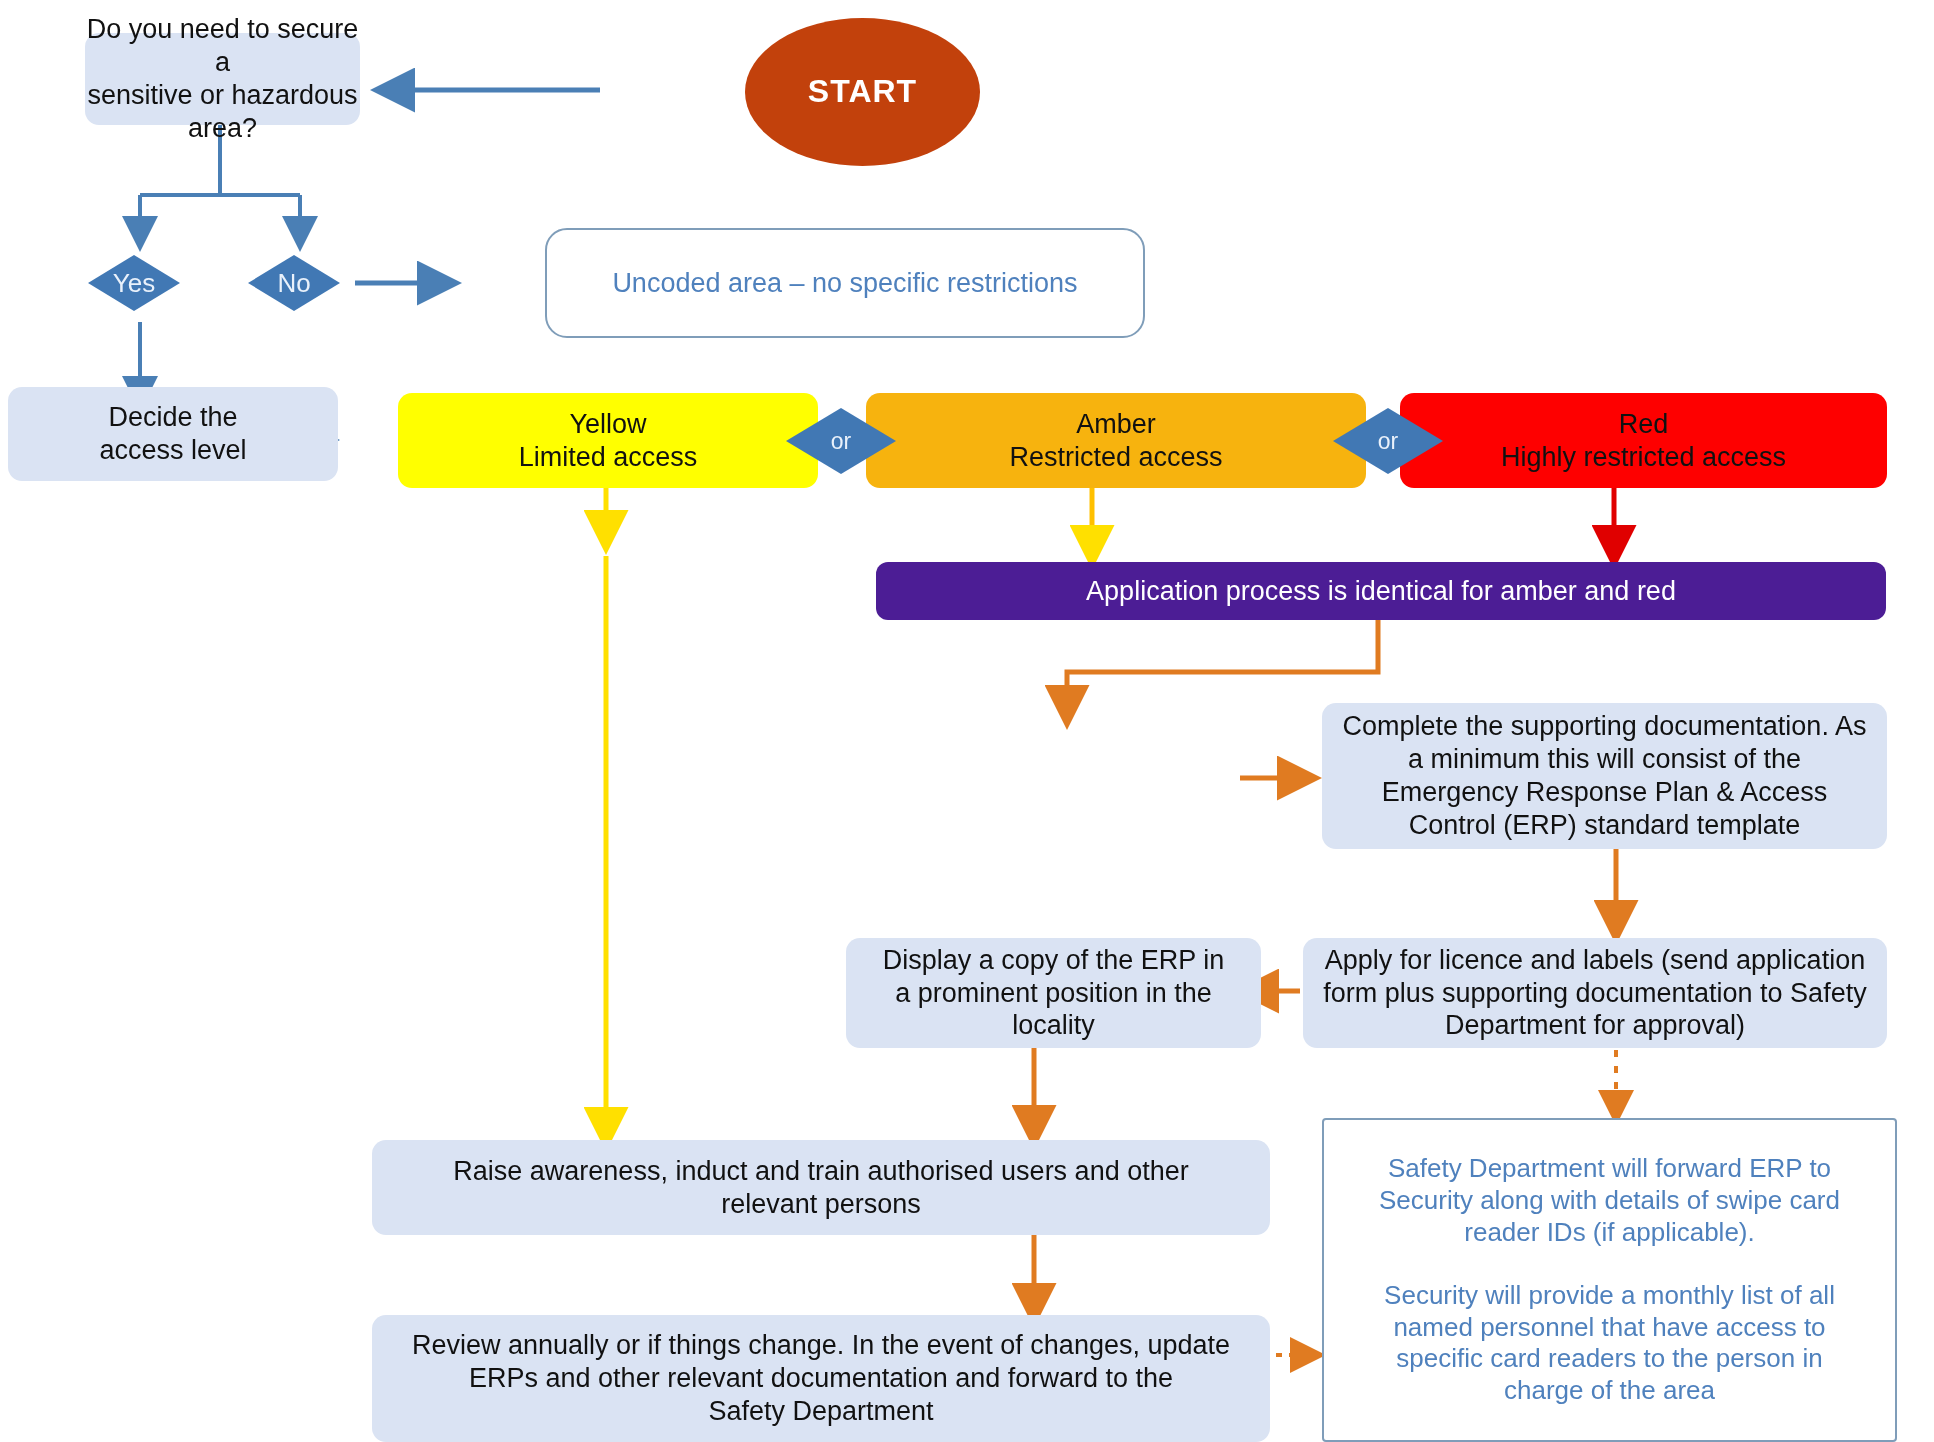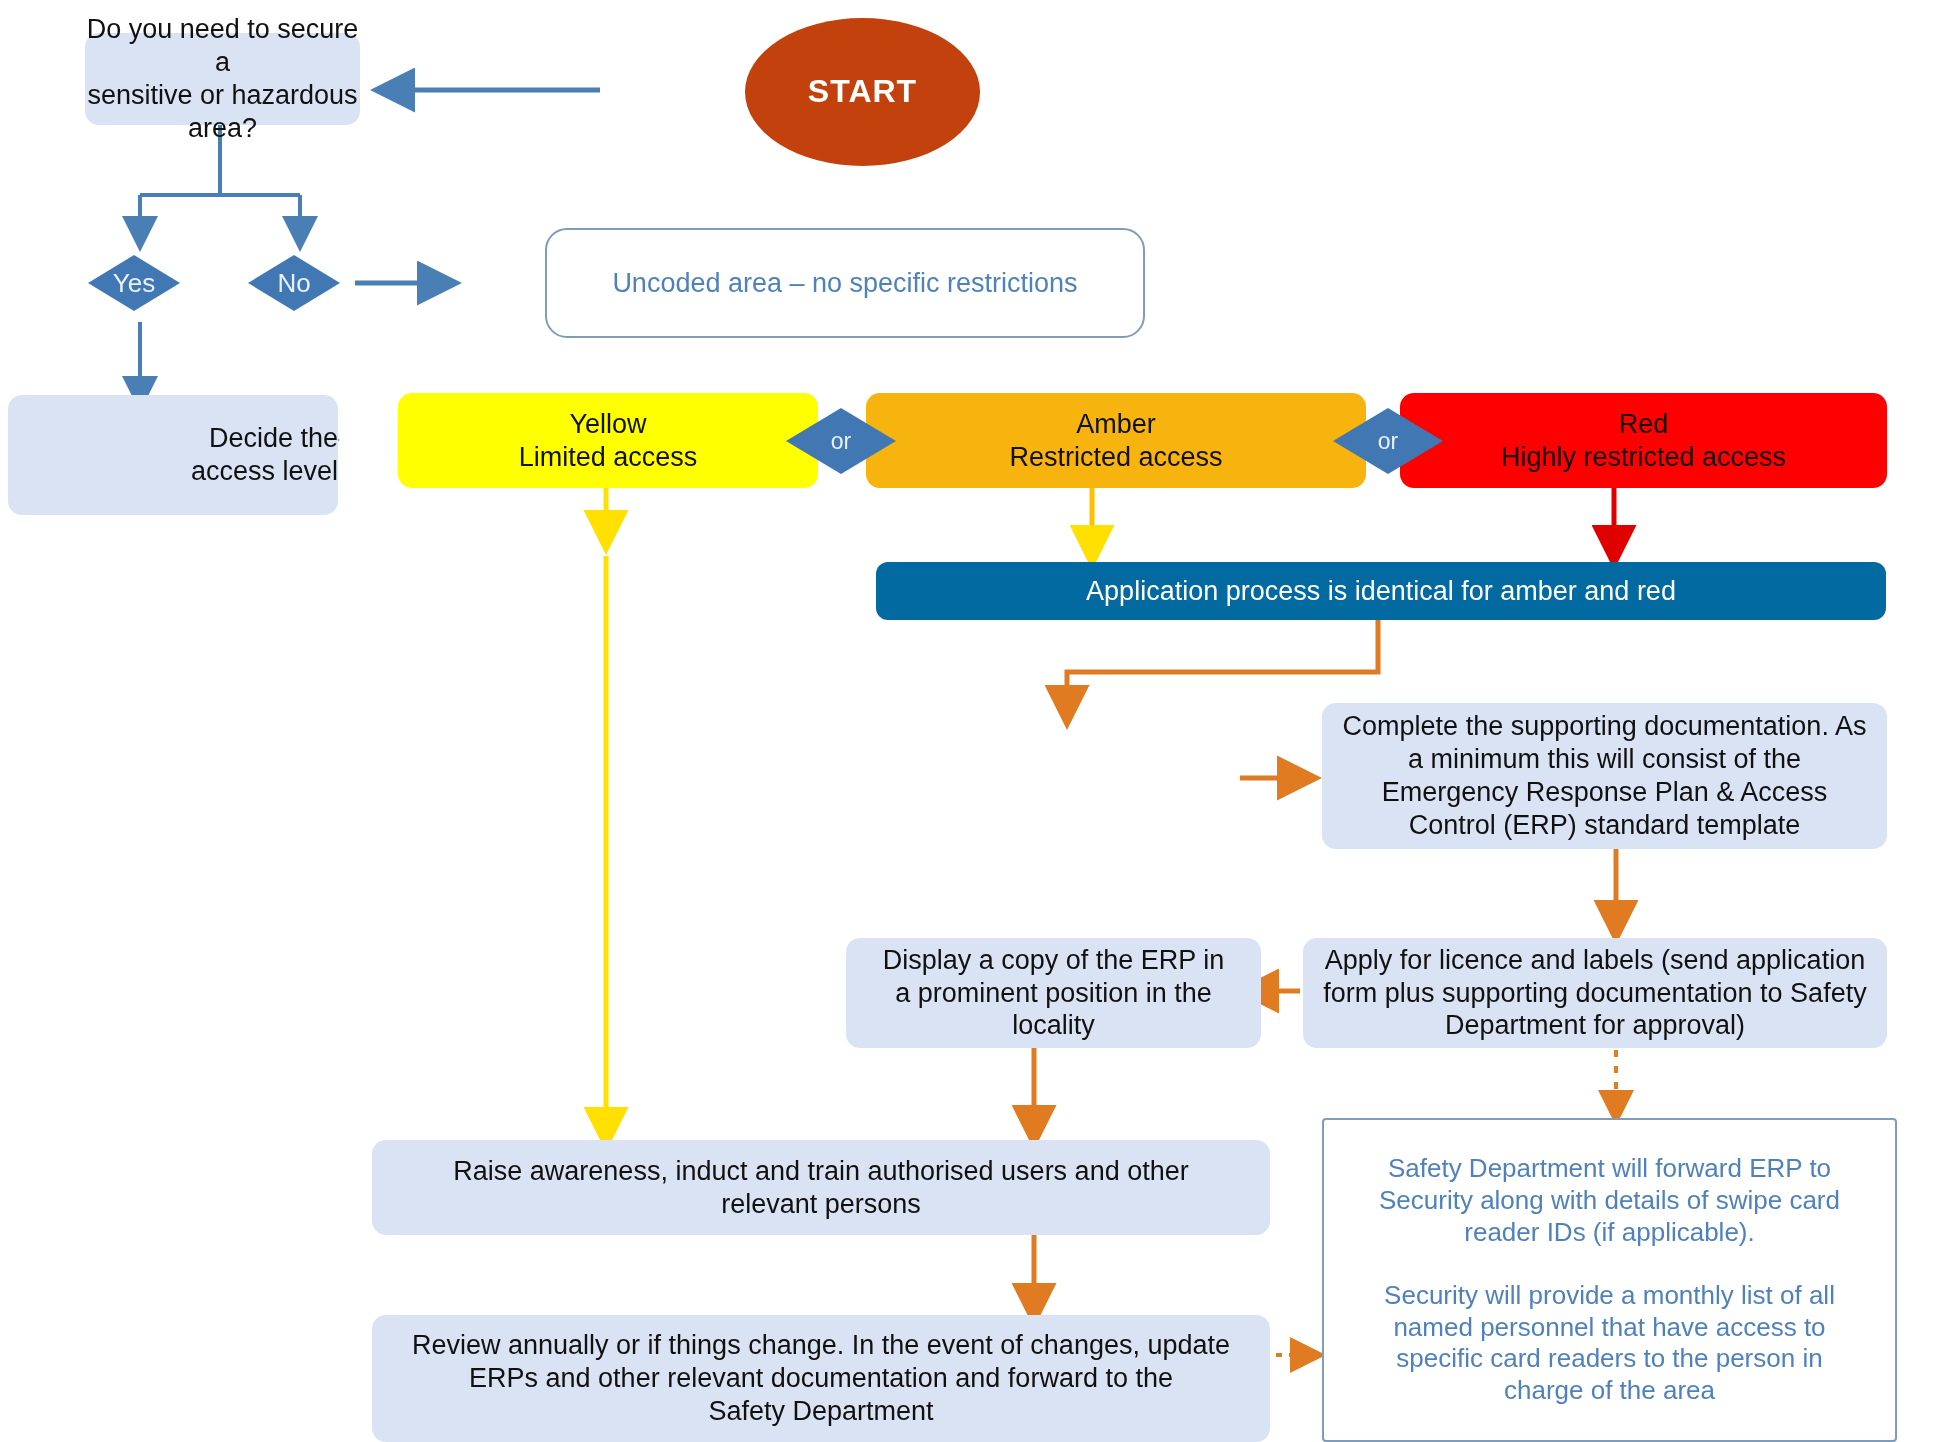--- a/index.html
+++ b/index.html
@@ -56,21 +56,21 @@
   }
   .outline.note {
     border-radius: 4px;
     font-size: 26px;
     line-height: 1.45;
   }
   
   .bar-yellow { background: #ffff00; border-radius: 14px; color: #111111; font-size: 27px; }
   .bar-amber  { background: #f7b30e; border-radius: 14px; color: #111111; font-size: 27px; }
   .bar-red    { background: #fe0000; border-radius: 14px; color: #111111; font-size: 27px; }
-  .bar-blue   { background: #0369a1; border-radius: 12px; color: #ffffff; font-size: 27px; }
+  .bar-blue   { background: #4c1d95; border-radius: 12px; color: #ffffff; font-size: 27px; }
   
   .diamond {
     position: absolute;
     background: #4178b4;
     transform: rotate(45deg);
     z-index: 6;
   }
   .diamond-label {
     position: absolute;
     display: flex;
@@ -199,21 +199,21 @@
 
   <div class="diamond" style="left:248px; top:255px; width:92px; height:56px; transform:rotate(0deg); clip-path:polygon(50% 0%,100% 50%,50% 100%,0% 50%);"></div>
   <div class="diamond-label" style="left:248px; top:255px; width:92px; height:56px;">
     <span>No</span>
   </div>
 
   <div class="node outline" style="left:545px; top:228px; width:600px; height:110px;">
     <span>Uncoded area – no specific restrictions</span>
   </div>
 
-  <div class="node proc" style="left:8px; top:395px; width:330px; height:120px;text-align:right;">
+  <div class="node proc" style="left:8px; top:387px; width:330px; height:94px;">
     <span>Decide the
 access level</span>
   </div>
 
   <div class="node bar-yellow" style="left:398px; top:393px; width:420px; height:95px;">
     <span>Yellow
 Limited access</span>
   </div>
 
   <div class="diamond" style="left:786px; top:408px; width:110px; height:66px; clip-path:polygon(50% 0%,100% 50%,50% 100%,0% 50%); transform:none;"></div>

